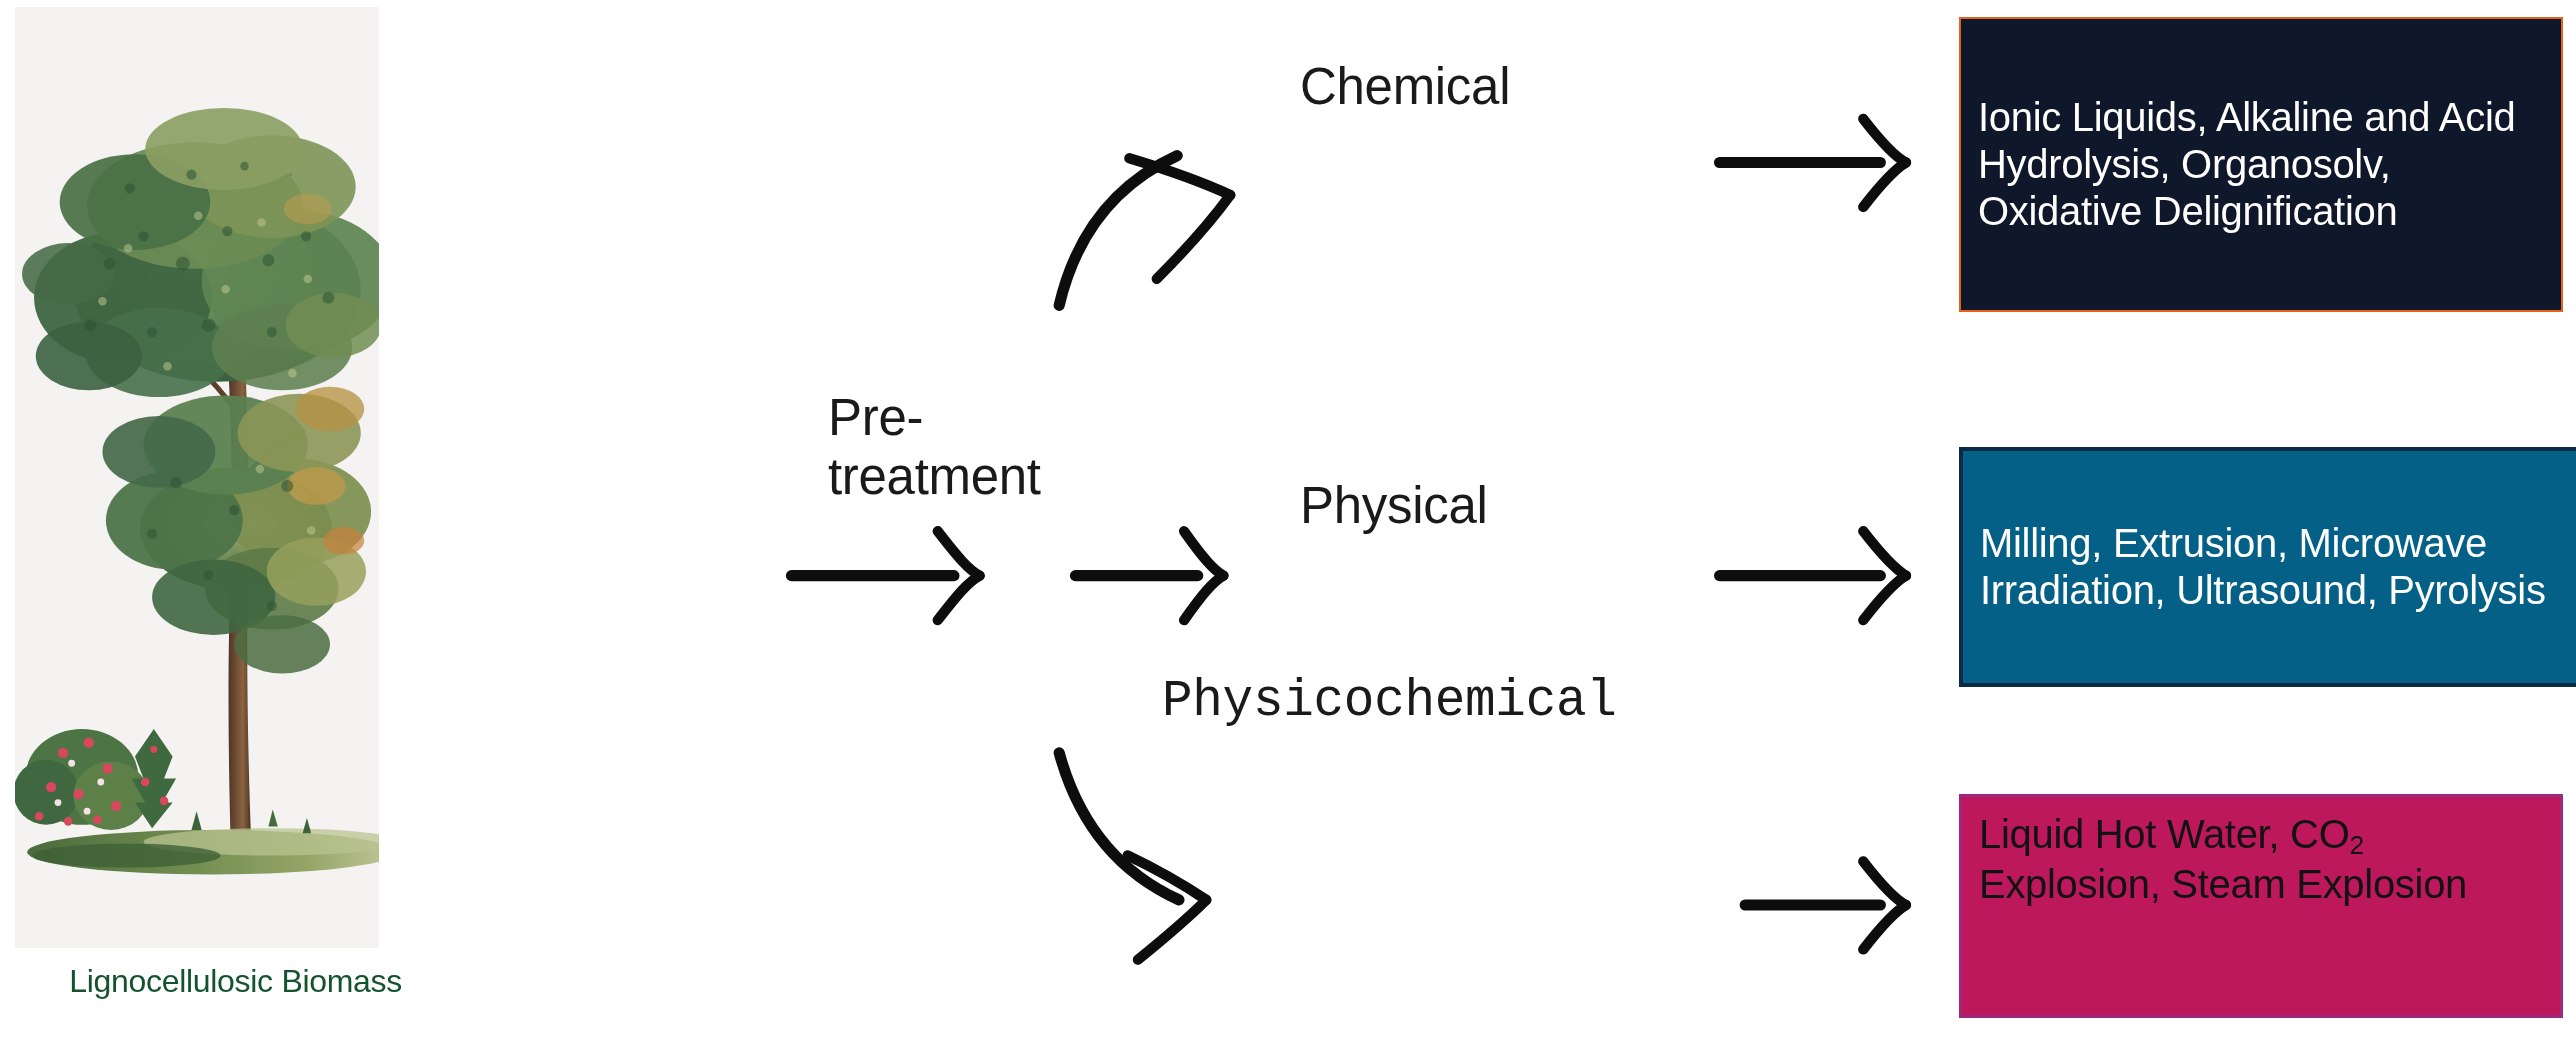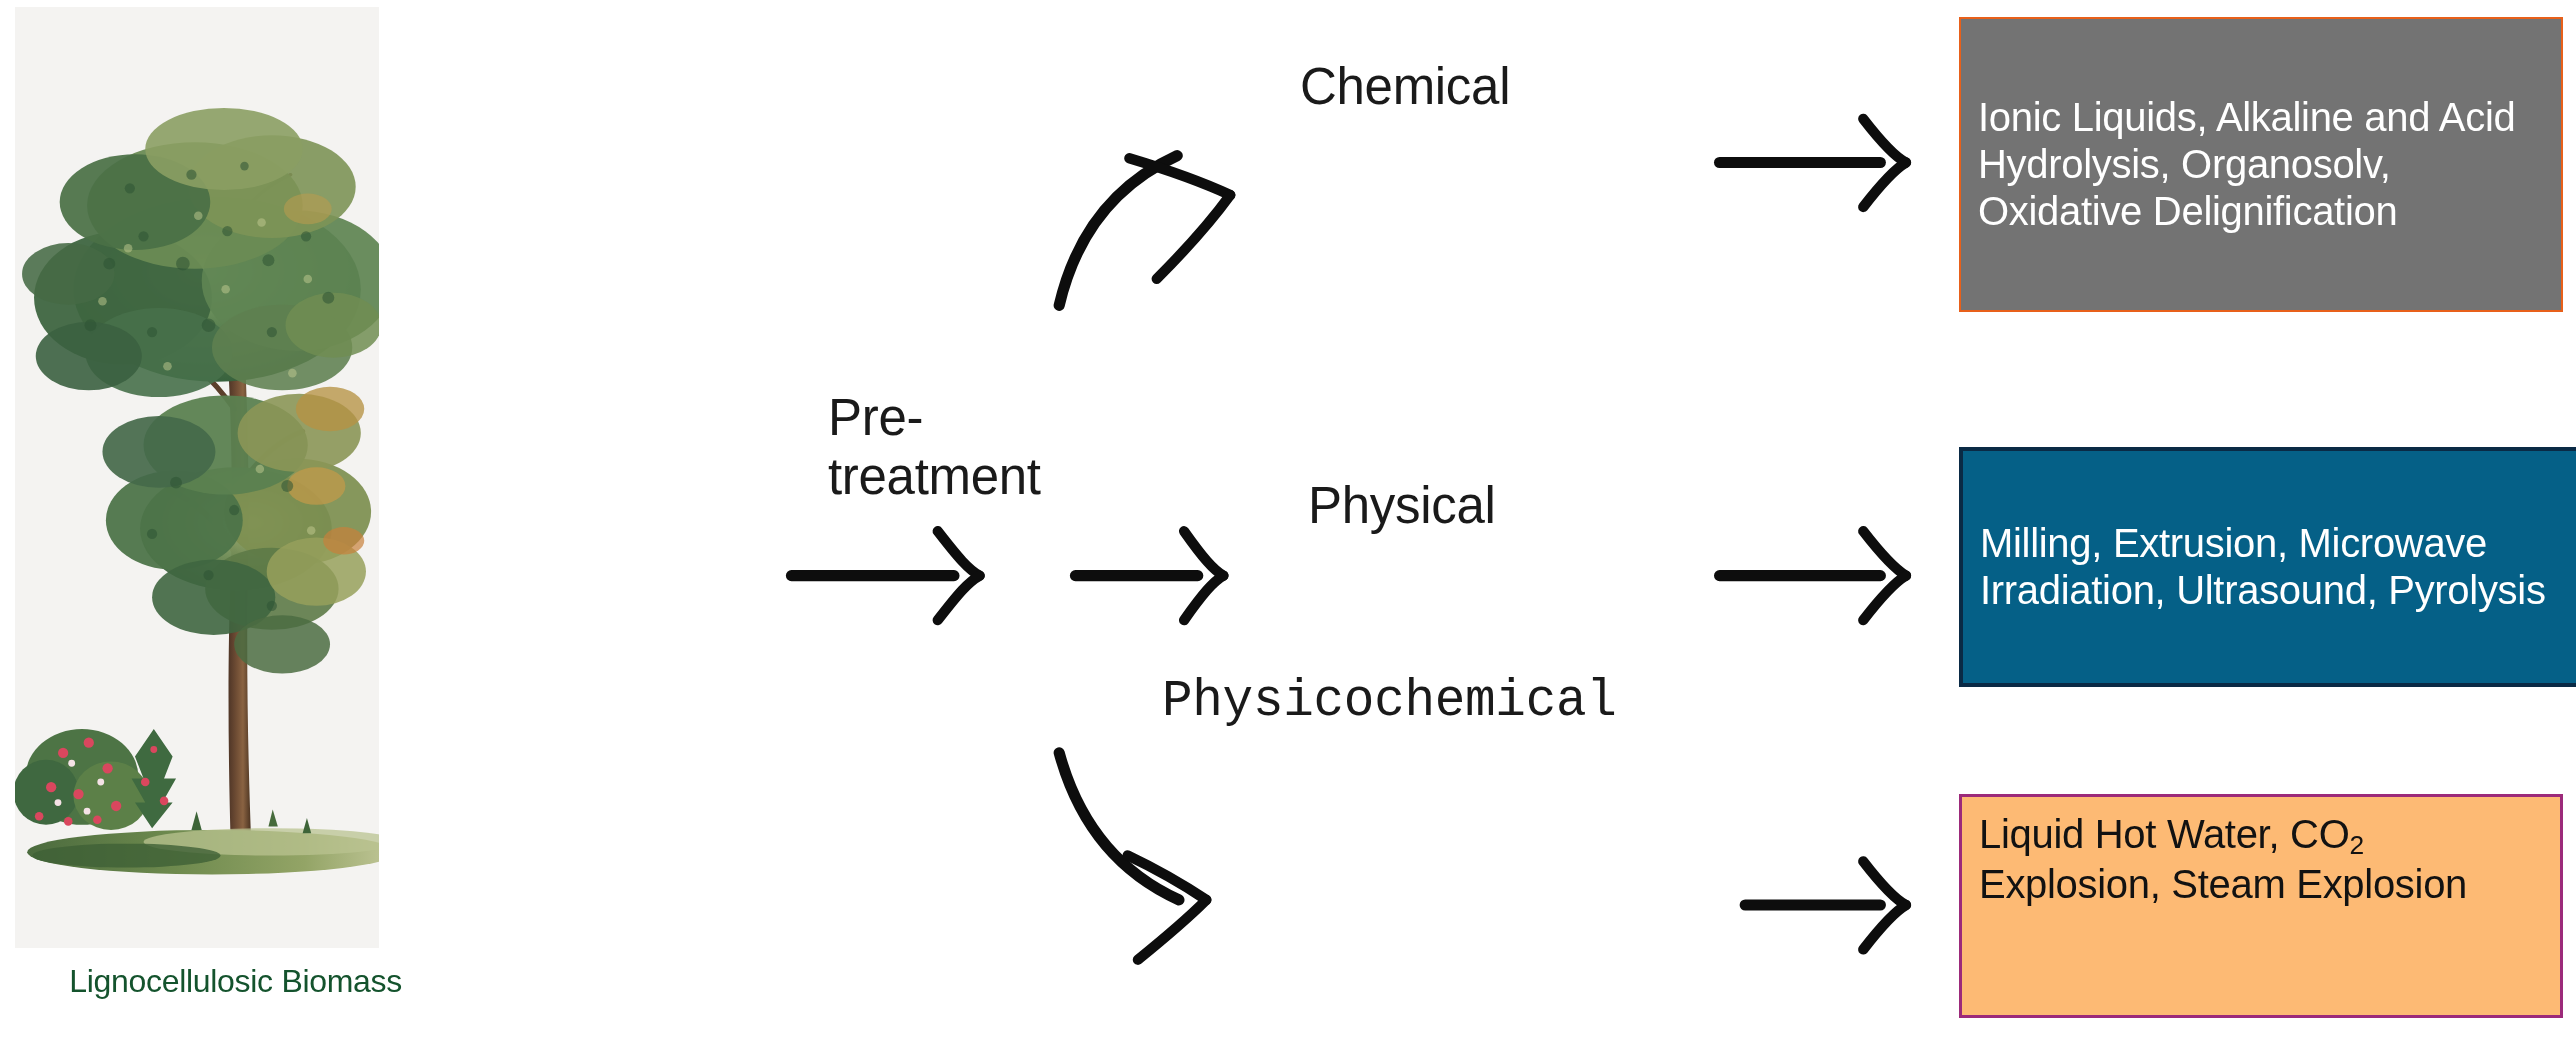--- a/index.html
+++ b/index.html
@@ -66,21 +66,20 @@
   }
   #label-chemical {
     left: 1300px;
     top: 0.9px;
     width: 291px;
     top: 58px;
   }
   #label-physical {
     left: 1300px;
     top: 477px;
-    margin-left: 8px;
   }
   #label-physicochemical {
     left: 1162px;
     top: 650px;
     top: 673px;
     font-family: Liberation Mono, monospace;
   }
 
   
   #arrow-layer {
@@ -101,39 +100,39 @@
     padding: 8.6px 12px 8.6px 17px;
     font-size: 40px;
     line-height: 1.18;
     letter-spacing: -0.3px;
   }
   #box-chemical {
     left: 1959px;
     top: 17px;
     width: 604px;
     height: 295px;
-    background: #737373;
+    background: #0f172a;
     border: 2.6px solid #E8601A;
     color: #ffffff;
   }
   #box-physical {
     left: 1959px;
     top: 447px;
     width: 688px;
     height: 240px;
     background: #056087;
     border: 4.3px solid #0a2a45;
     color: #ffffff;
   }
   #box-physicochemical {
     left: 1959px;
     top: 794px;
     width: 604px;
     height: 224px;
-    background: #fdba74;
+    background: #be185d;
     border: 3.4px solid #9C2A7A;
     color: #121212;
     align-items: flex-start;
     padding-top: 13.7px;
   }
   .outcome-text { display: block; }
   sub { font-size: 0.66em; vertical-align: -0.22em; }
 </style>
 </head>
 <body>

